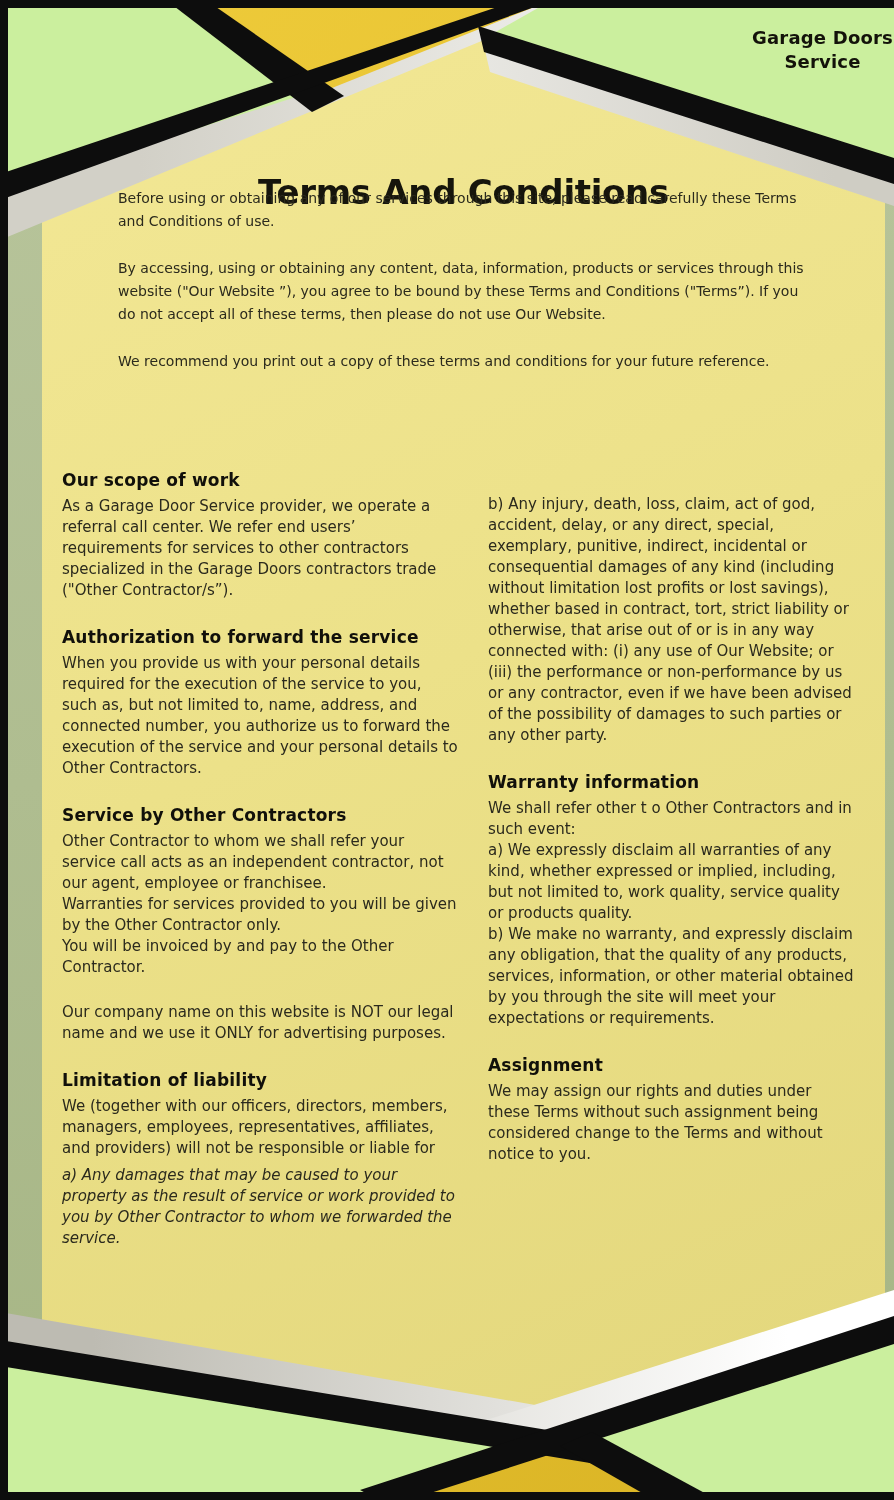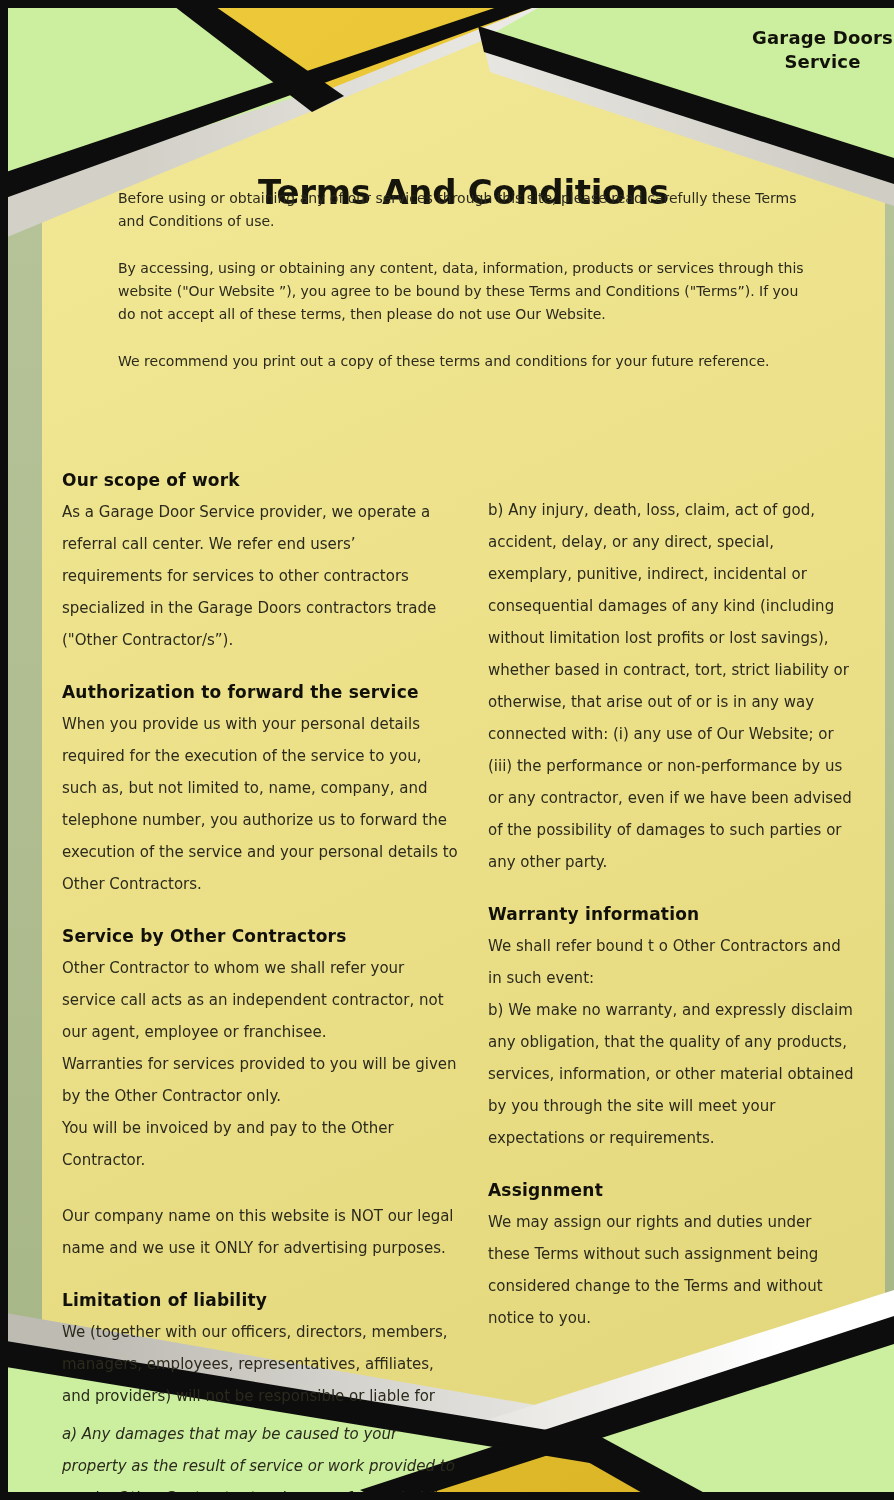--- a/index.html
+++ b/index.html
@@ -43,21 +43,21 @@
   .title{position:absolute;top:124px;left:0;width:100%;text-align:center;font-weight:bold;
          font-size:34px;letter-spacing:-.3px;color:#16150c;margin-top:48px;}
   .intro{position:absolute;top:187px;left:118px;width:692px;font-size:14px;line-height:23px;}
   .intro p{margin:0 0 24px 0;}
   .cols{position:absolute;top:468px;left:62px;width:794px;display:flex;gap:28px;}
   .col-left{width:398px;}
   .col-right{width:368px;}
   .col-right .first-pad{height:26px;}
   .sec h3{font-size:17px;line-height:24px;margin:24px 0 4px 0;color:#11100a;letter-spacing:.2px;}
   .sec:first-child h3{margin-top:0;}
-  .sec p{margin:0;font-size:15px;line-height:32px;}
+  .sec p{margin:0;font-size:15px;line-height:21px;}
   .gap-top{margin-top:24px !important;}
   .gap-sm{margin-top:6px !important;font-style:italic;}
 </style>
 </head>
 <body>
 
 <div class="page">
 
   <div class="deco bg-khaki"></div>
   <div class="sage-left"></div>
@@ -94,21 +94,21 @@
     </div>
 
     <div class="cols">
       <div class="col-left">
         <div class="sec">
           <h3>Our scope of work</h3>
           <p>As a Garage Door Service provider, we operate a referral call center. We refer end users’ requirements for services to other contractors specialized in the Garage Doors contractors trade ("Other Contractor/s”).</p>
         </div>
         <div class="sec">
           <h3>Authorization to forward the service</h3>
-          <p>When you provide us with your personal details required for the execution of the service to you, such as, but not limited to, name, company, and telephone number, you authorize us to forward the execution of the service and your personal details to Other Contractors.</p>
+          <p>When you provide us with your personal details required for the execution of the service to you, such as, but not limited to, name, address, and connected number, you authorize us to forward the execution of the service and your personal details to Other Contractors.</p>
         </div>
         <div class="sec">
           <h3>Service by Other Contractors</h3>
           <p>Other Contractor to whom we shall refer your service call acts as an independent contractor, not our agent, employee or franchisee.</p>
           <p>Warranties for services provided to you will be given by the Other Contractor only.</p>
           <p>You will be invoiced by and pay to the Other Contractor.</p>
           <p class="gap-top">Our company name on this website is NOT our legal name and we use it ONLY for advertising purposes.</p>
         </div>
         <div class="sec">
           <h3>Limitation of liability</h3>
@@ -117,21 +117,22 @@
         </div>
       </div>
 
       <div class="col-right">
         <div class="first-pad"></div>
         <div class="sec">
           <p>b) Any injury, death, loss, claim, act of god, accident, delay, or any direct, special, exemplary, punitive, indirect, incidental or consequential damages of any kind (including without limitation lost profits or lost savings), whether based in contract, tort, strict liability or otherwise, that arise out of or is in any way connected with: (i) any use of Our Website; or (iii) the performance or non-performance by us or any contractor, even if we have been advised of the possibility of damages to such parties or any other party.</p>
         </div>
         <div class="sec">
           <h3>Warranty information</h3>
-          <p>We shall refer bound t o Other Contractors and in such event:</p>
+          <p>We shall refer other t o Other Contractors and in such event:</p>
+          <p>a) We expressly disclaim all warranties of any kind, whether expressed or implied, including, but not limited to, work quality, service quality or products quality.</p>
           <p>b) We make no warranty, and expressly disclaim any obligation, that the quality of any products, services, information, or other material obtained by you through the site will meet your expectations or requirements.</p>
         </div>
         <div class="sec">
           <h3>Assignment</h3>
           <p>We may assign our rights and duties under these Terms without such assignment being considered change to the Terms and without notice to you.</p>
         </div>
       </div>
     </div>
   </div>
 

